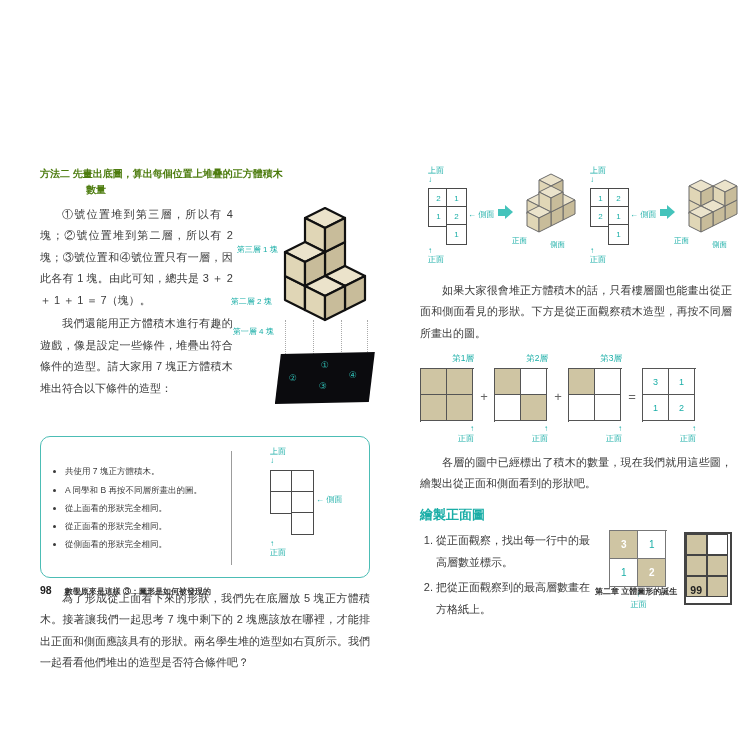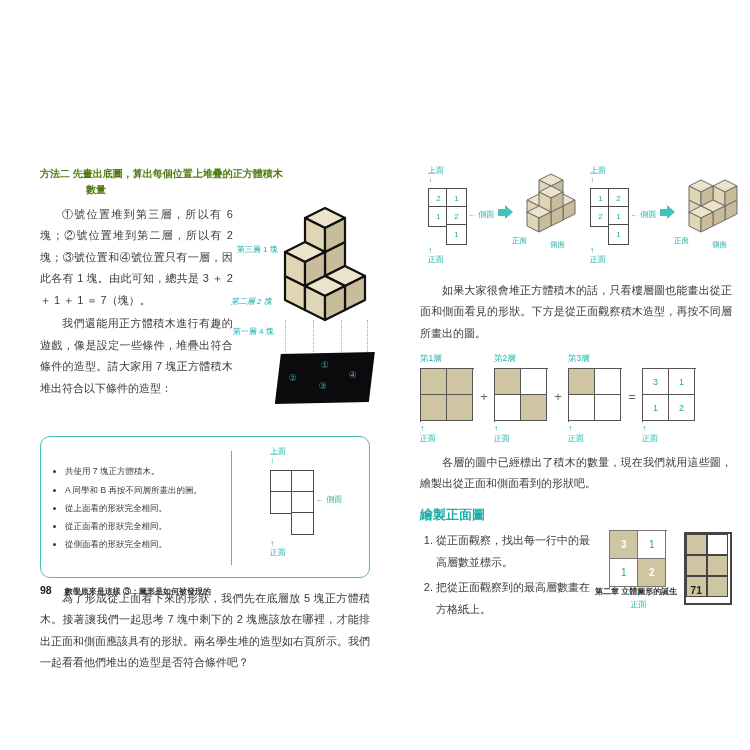--- a/index.html
+++ b/index.html
@@ -13,21 +13,21 @@
   
   .page-left{position:absolute;left:40px;top:166px;width:330px;}
   .lp-heading{color:#4d7c0f;font-weight:bold;font-size:10px;line-height:1.55;}
   .lp-heading .h2line{padding-left:46px;}
   .l-main{display:flex;margin-top:7px;}
   .l-text{width:194px;}
   .l-text p{margin:0 0 2px 0;}
   .l-illus{position:relative;width:136px;height:222px;margin-left:2px;}
   .st-label{position:absolute;color:#1aaea7;font-size:8px;white-space:nowrap;}
   .st-l1{top:40px;left:2px;}
-  .st-l2{top:92px;left:-4px;font-style:italic;}
+  .st-l2{top:92px;left:-4px;}
   .st-l3{top:122px;left:-2px;}
   .stack-svg{position:absolute;left:44px;top:0;}
   .guides{position:absolute;left:48px;top:116px;width:86px;height:34px;}
   .gline{position:absolute;top:0;height:100%;border-left:1px dotted #aaa;}
   .base{position:absolute;left:40px;top:148px;width:100px;height:52px;background:#0b0b0e;
         clip-path:polygon(6% 4%,100% 0,94% 96%,0 100%);}
   .bnum{position:absolute;color:#2fbdb4;font-size:9px;}
   .bn1{left:46%;top:16%;}
   .bn2{left:14%;top:40%;}
   .bn3{left:44%;top:56%;}
@@ -50,21 +50,21 @@
   .diag-group{display:flex;align-items:center;}
   .plan{position:relative;width:78px;height:106px;}
   .fat-arrow{display:flex;align-items:center;margin:0 1px 14px 0;}
   .fa-rect{width:7px;height:7px;background:#44c3bb;}
   .fa-tri{width:0;height:0;border-left:8px solid #44c3bb;border-top:7px solid transparent;border-bottom:7px solid transparent;}
   .render{position:relative;width:64px;height:84px;margin-bottom:10px;}
   .rl{position:absolute;font-size:7.5px;color:#1aaea7;white-space:nowrap;}
 
   .r-para{margin:8px 0 0 0;}
   .layers-row{margin-top:9px;display:flex;align-items:flex-start;}
-  .layer-block{width:54px;text-align:left;}
+  .layer-block{width:54px;text-align:right;}
   .layer-label{color:#1aaea7;font-size:8.5px;height:15px;}
   .lgrid{width:54px;height:54px;display:grid;grid-template-columns:26px 26px;grid-template-rows:26px 26px;
          border-left:1.5px solid #555;border-top:1.5px solid #555;box-sizing:border-box;margin:0 auto;}
   .lgrid .c{border-right:1.5px solid #555;border-bottom:1.5px solid #555;background:#fff;
             display:flex;align-items:center;justify-content:center;font-size:9px;color:#1aaea7;}
   .lgrid .c.filled{background:#cfc5a3;}
   .layer-front{margin-top:2px;color:#1aaea7;font-size:8px;line-height:1.2;}
   .op{font-size:13px;color:#666;margin:0 5px;padding-top:36px;width:10px;text-align:center;}
 
   .r-h2{margin-top:12px;color:#1aaea7;font-weight:bold;font-size:13px;}
@@ -97,21 +97,21 @@
 
   <div class="page-left">
 
     <div class="lp-heading">
       <div>方法二 先畫出底圖，算出每個位置上堆疊的正方體積木</div>
       <div class="h2line">數量</div>
     </div>
 
     <div class="l-main">
       <div class="l-text body-text">
-        <p class="indent">①號位置堆到第三層，所以有 6 塊；②號位置堆到第二層，所以有 2 塊；③號位置和④號位置只有一層，因此各有 1 塊。由此可知，總共是 3 ＋ 2 ＋ 1 ＋ 1 ＝ 7（塊）。</p>
+        <p class="indent">①號位置堆到第三層，所以有 4 塊；②號位置堆到第二層，所以有 2 塊；③號位置和④號位置只有一層，因此各有 1 塊。由此可知，總共是 3 ＋ 2 ＋ 1 ＋ 1 ＝ 7（塊）。</p>
         <p class="indent">我們還能用正方體積木進行有趣的遊戲，像是設定一些條件，堆疊出符合條件的造型。請大家用 7 塊正方體積木堆出符合以下條件的造型：</p>
       </div>
 
       <div class="l-illus">
         <span class="st-label st-l1">第三層 1 塊</span>
         <span class="st-label st-l2">第二層 2 塊</span>
         <span class="st-label st-l3">第一層 4 塊</span>
         <svg class="stack-svg" width="92" height="126">
             <polygon points="46,52 66,62 46,72 26,62" fill="#ebe3cb" stroke="#111111" stroke-width="2.2" stroke-linejoin="round"></polygon>
             <polygon points="26,62 46,72 46,96 26,86" fill="#e0d6b6" stroke="#111111" stroke-width="2.2" stroke-linejoin="round"></polygon>
@@ -370,16 +370,16 @@
       </div>
     </div>
   </div>
 
   <div class="footer footer-left">
     <span class="pg-num">98</span>
     <span class="pg-title">數學原來是這樣 ③：圖形是如何被發現的</span>
   </div>
   <div class="footer footer-right">
     <span class="pg-title">第二章 立體圖形的誕生</span>
-    <span class="pg-num">71</span>
+    <span class="pg-num">99</span>
   </div>
 
 </div>
 
 </body></html>

